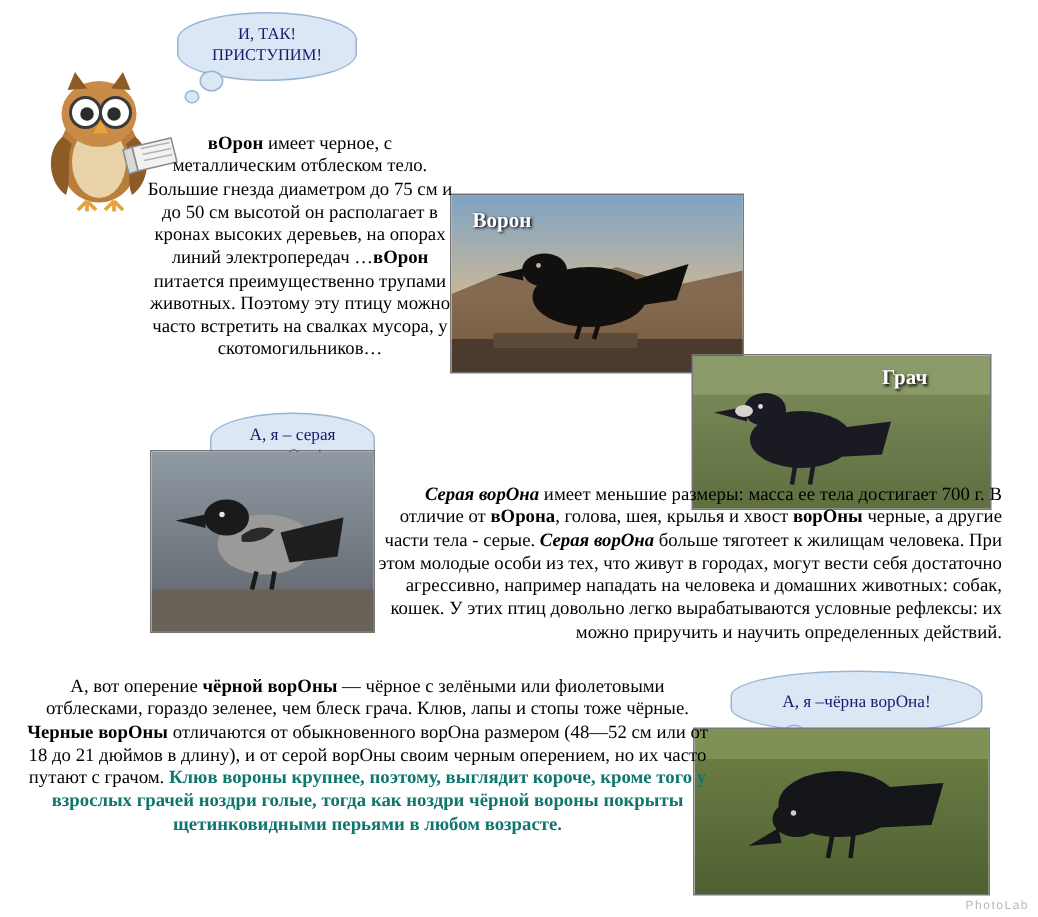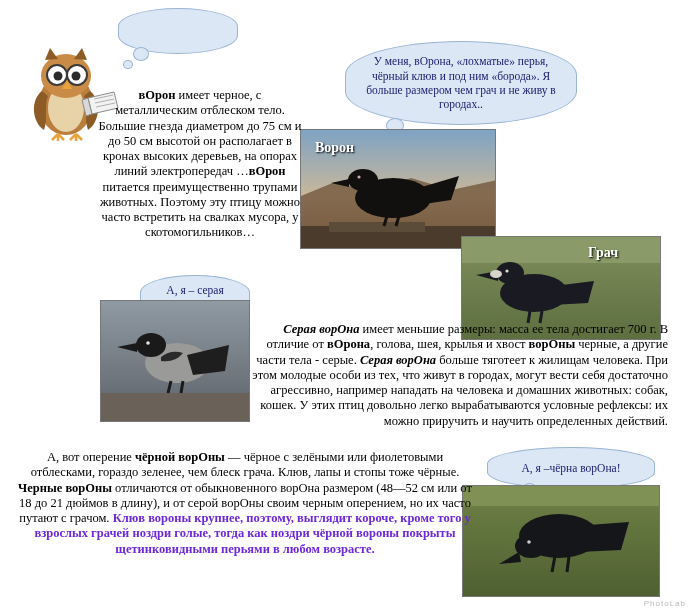--- a/index.html
+++ b/index.html
@@ -134,21 +134,21 @@
     text-align: right;
   }
   #text-black {
     left: 14px; top: 450px;
     width: 462px;
     font-size: 12.5px;
     text-align: center;
   }
   .b { font-weight: bold; }
   .bi { font-weight: bold; font-style: italic; }
-  .red { color: #6d28d9; font-weight: bold; }
+  .red { color: #0f766e; font-weight: bold; }
 
   #watermark {
     position: absolute;
     right: 6px; bottom: 3px;
     font-family: "Liberation Sans", sans-serif;
     font-size: 8px;
     color: #b9b9b9;
     letter-spacing: 1px;
     margin-left: 18px;
   }
@@ -187,29 +187,26 @@
       <line x1="80" y1="53" x2="99" y2="49" stroke="#b0b0b0" stroke-width="1"></line>
       <line x1="81" y1="57" x2="100" y2="53" stroke="#b0b0b0" stroke-width="1"></line>
       <line x1="82" y1="61" x2="101" y2="57" stroke="#b0b0b0" stroke-width="1"></line>
 
       <path d="M44 88 l-6 6 M44 88 l0 7 M44 88 l6 6" stroke="#e8a33d" stroke-width="2.5" fill="none"></path>
       <path d="M62 88 l-6 6 M62 88 l0 7 M62 88 l6 6" stroke="#e8a33d" stroke-width="2.5" fill="none"></path>
     </svg>
   </div>
 
   <div class="bubble" id="bubble-owl">
+    <span style="white-space:pre-line">И, ТАК!
+ПРИСТУПИМ!</span>
     <span class="tail"></span>
     <span class="tail2"></span>
   </div>
 
-  <div class="bubble" id="bubble-raven">
-    <span>У меня, вОрона, «лохматые» перья, чёрный клюв и под ним «борода». Я больше размером чем грач и не живу в городах..</span>
-    <span class="tail"></span>
-    <span class="tail2"></span>
-  </div>
 
 
   <div class="bubble" id="bubble-hooded">
     <span>А, я – серая ворОна!</span>
     <span class="tail"></span>
     <span class="tail2"></span>
   </div>
 
   <div class="bubble" id="bubble-black">
     <span>А, я –чёрна ворОна!</span>

